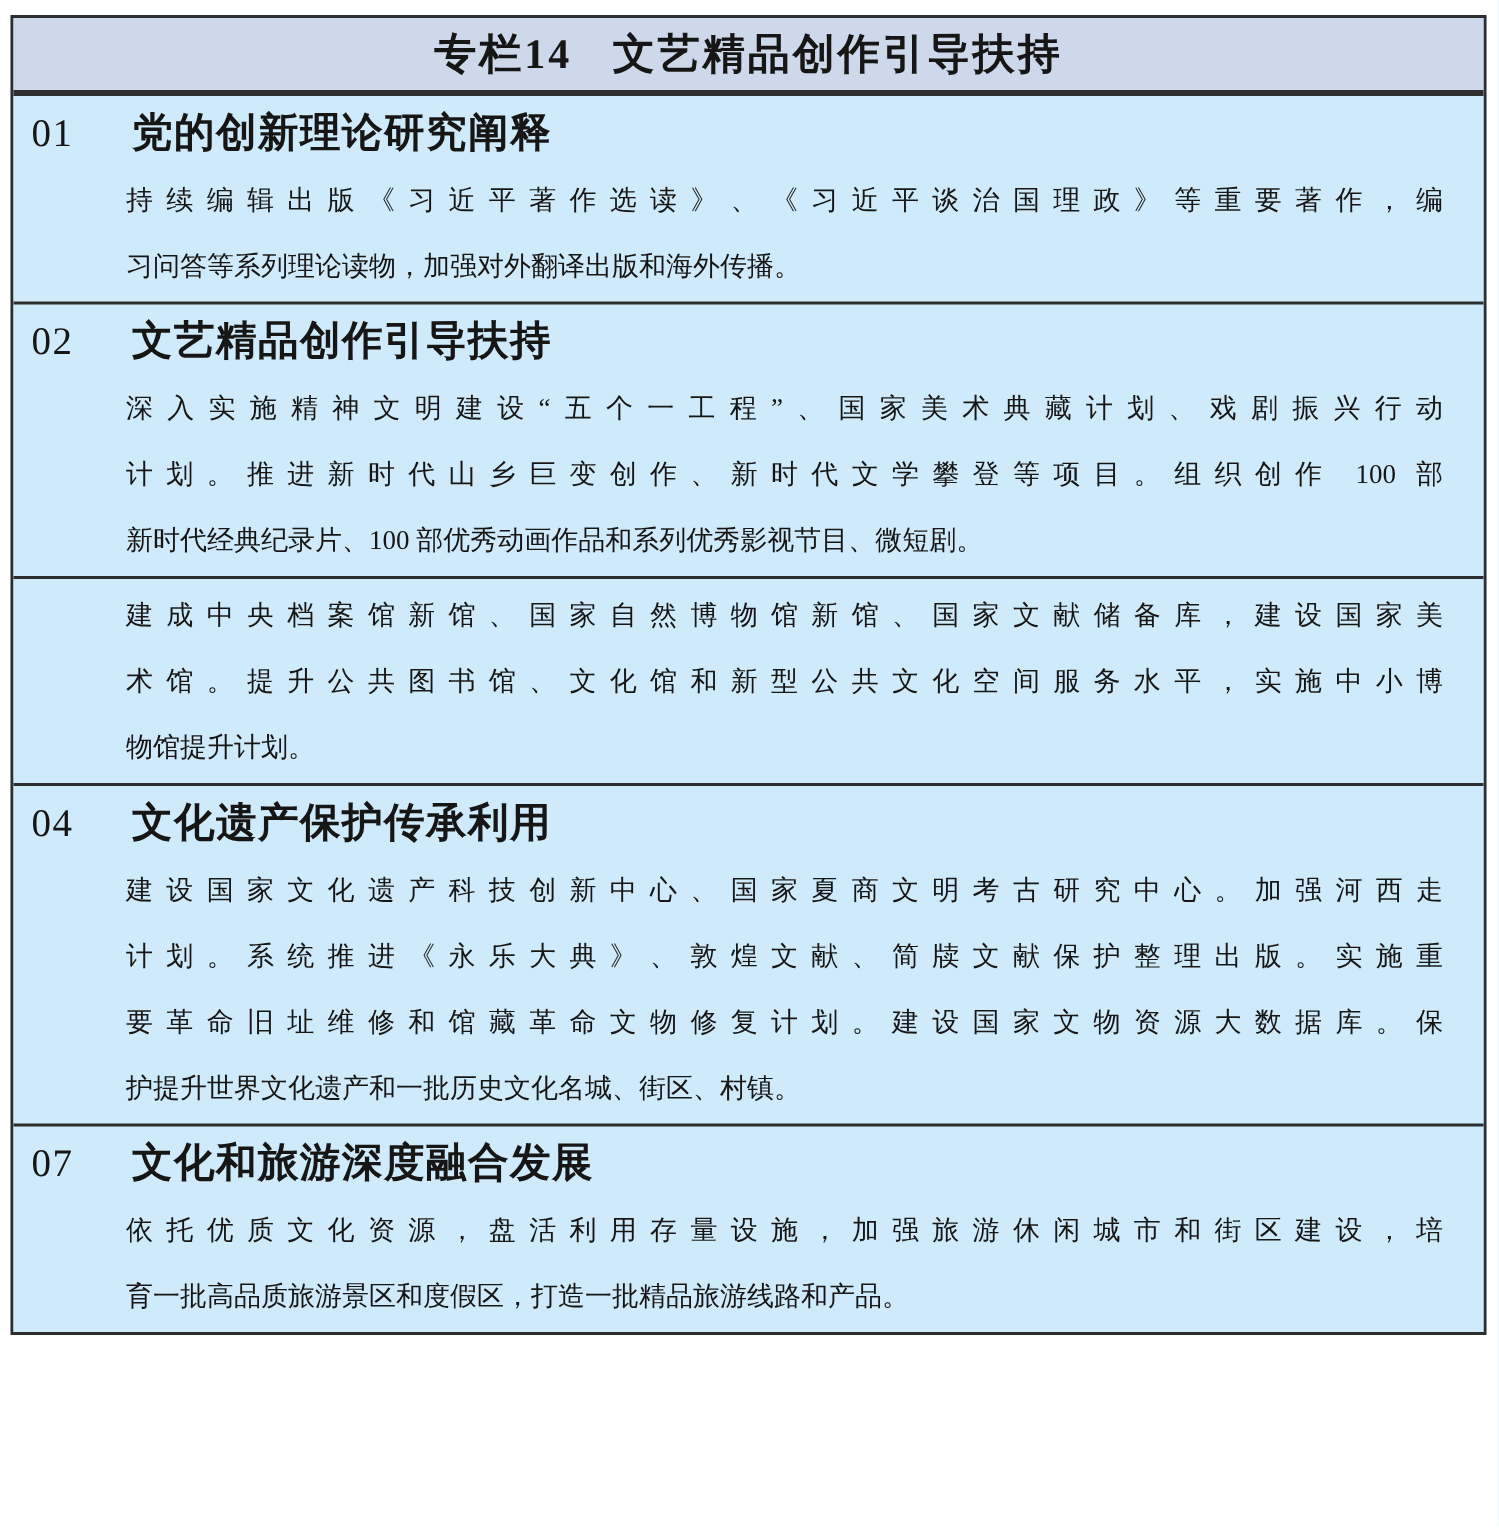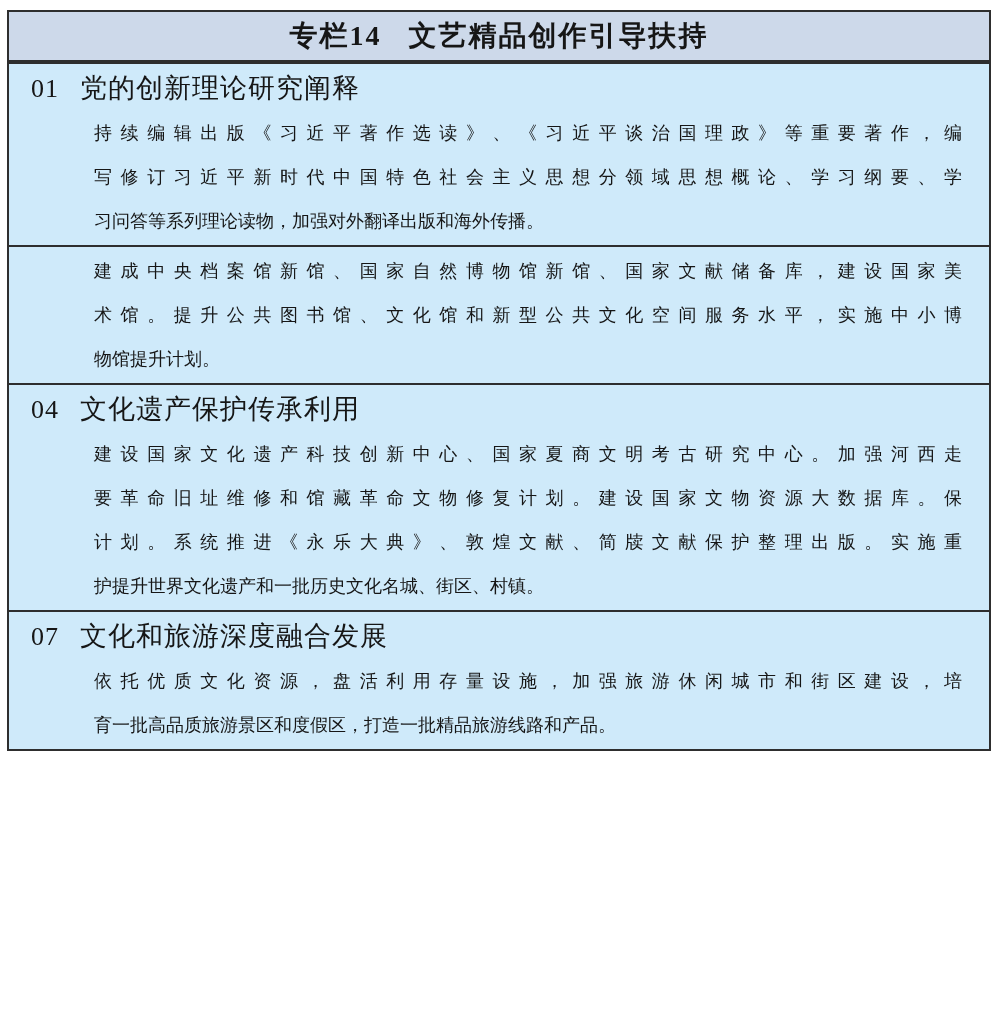--- a/index.html
+++ b/index.html
@@ -32,40 +32,40 @@
     justify-content:center;
     align-items:center;
     gap:27px;
     font-size:28px;
     font-weight:bold;
     letter-spacing:2px;
     text-align:center;
   }
   .section{
     background:var(--body-bg);
-    padding:2px 27px 2px 22px;
+    padding:2px 27px 2px 12px;
   }
   .section + .section{
     border-top:2px solid var(--border);
   }
   .title-row{
     display:flex;
     align-items:baseline;
     line-height:44px;
   }
   .sec-num{
     width:40px;
     flex:0 0 40px;
     font-size:26px;
     letter-spacing:1px;
   }
   .sec-title{
-    margin-left:9px;
+    margin-left:27px;
     font-size:27px;
-    font-weight:normal;
+    font-weight:bold;
     letter-spacing:1px;
   }
   .body-line{
     margin-left:63px;
     line-height:44px;
     font-size:18px;
     text-align:justify;
     text-justify:inter-character;
   }
   .body-line.fill{
@@ -80,36 +80,44 @@
     <span>专栏14</span>
     <span>文艺精品创作引导扶持</span>
   </div>
   <div id="sections">
       <div class="section">
         <div class="title-row">
           <span class="sec-num">01</span>
           <span class="sec-title">党的创新理论研究阐释</span>
         </div>
         <div class="body-line fill">持续编辑出版《习近平著作选读》、《习近平谈治国理政》等重要著作，编</div>
-        <div class="body-line fill">写修订习近平新时代中国特色社会主义思想分领域思想概论、学习纲要、学</div>
         <div class="body-line">习问答等系列理论读物，加强对外翻译出版和海外传播。</div>
+      </div>
+      <div class="section">
+        <div class="title-row">
+          <span class="sec-num">02</span>
+          <span class="sec-title">文艺精品创作引导扶持</span>
+        </div>
+        <div class="body-line fill">深入实施精神文明建设“五个一工程”、国家美术典藏计划、戏剧振兴行动</div>
+        <div class="body-line fill">计划。推进新时代山乡巨变创作、新时代文学攀登等项目。组织创作 100 部</div>
+        <div class="body-line">新时代经典纪录片、100 部优秀动画作品和系列优秀影视节目、微短剧。</div>
       </div>
       <div class="section">
         <div class="body-line fill">建成中央档案馆新馆、国家自然博物馆新馆、国家文献储备库，建设国家美</div>
         <div class="body-line fill">术馆。提升公共图书馆、文化馆和新型公共文化空间服务水平，实施中小博</div>
         <div class="body-line">物馆提升计划。</div>
       </div>
       <div class="section">
         <div class="title-row">
           <span class="sec-num">04</span>
           <span class="sec-title">文化遗产保护传承利用</span>
         </div>
         <div class="body-line fill">建设国家文化遗产科技创新中心、国家夏商文明考古研究中心。加强河西走</div>
+        <div class="body-line fill">计划。系统推进《永乐大典》、敦煌文献、简牍文献保护整理出版。实施重</div>
         <div class="body-line fill">要革命旧址维修和馆藏革命文物修复计划。建设国家文物资源大数据库。保</div>
-        <div class="body-line fill">计划。系统推进《永乐大典》、敦煌文献、简牍文献保护整理出版。实施重</div>
         <div class="body-line">护提升世界文化遗产和一批历史文化名城、街区、村镇。</div>
       </div>
       <div class="section">
         <div class="title-row">
           <span class="sec-num">07</span>
           <span class="sec-title">文化和旅游深度融合发展</span>
         </div>
         <div class="body-line fill">依托优质文化资源，盘活利用存量设施，加强旅游休闲城市和街区建设，培</div>
         <div class="body-line">育一批高品质旅游景区和度假区，打造一批精品旅游线路和产品。</div>
       </div>

